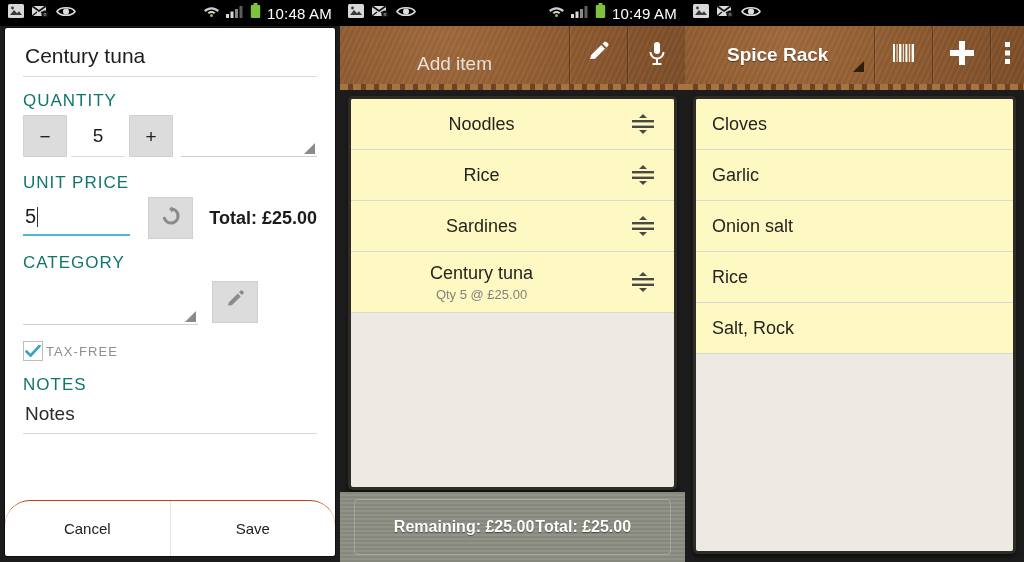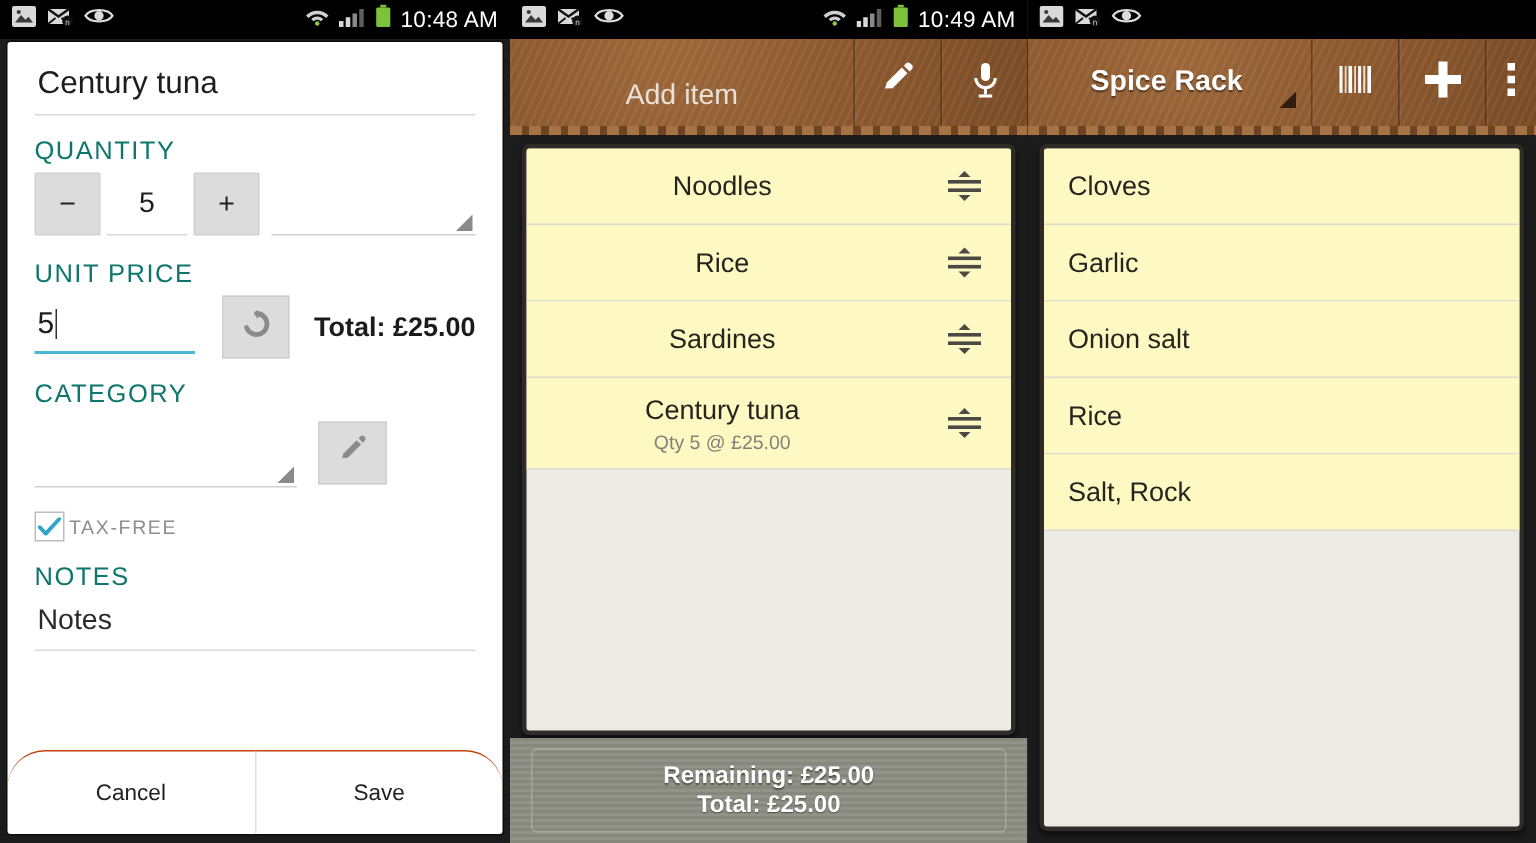--- a/index.html
+++ b/index.html
@@ -153,21 +153,21 @@
   .drag { width:30px; display:flex; align-items:center; justify-content:center; }
 
   
   .totals-wrap {
     position:absolute; left:0; right:0; bottom:0; height:70px;
     background: repeating-linear-gradient(0deg, rgba(0,0,0,.05) 0 2px, rgba(255,255,255,.03) 2px 4px), #8e8f84;
     display:flex; align-items:center; justify-content:center;
   }
   .totals-box {
     width: 92%; height: 56px; border:1px solid rgba(255,255,255,.22);
-    border-radius:4px; display:flex; flex-direction:column;
+    border-radius:4px; display:flex; 
     align-items:center; justify-content:center; gap:1px;
   }
   .tot-line { font-size:16px; font-weight:bold; color:#fff;
               text-shadow: 0 1px 1px rgba(0,0,0,.45); }
 </style>
 </head>
 <body>
 
 <div class="screens">
 

